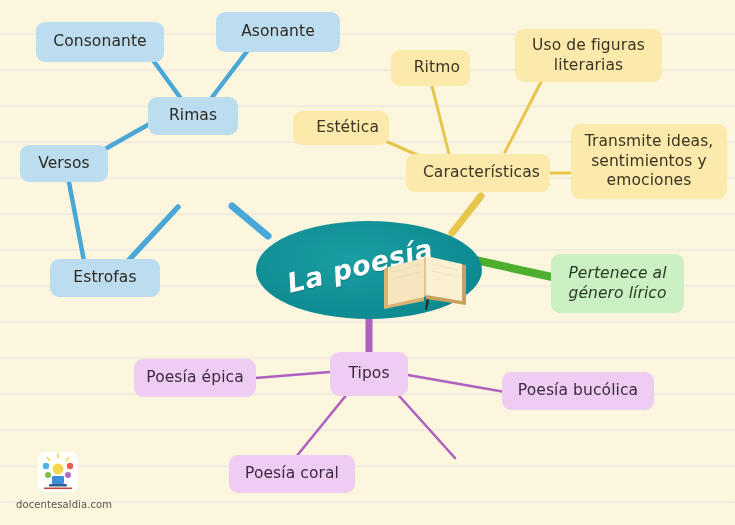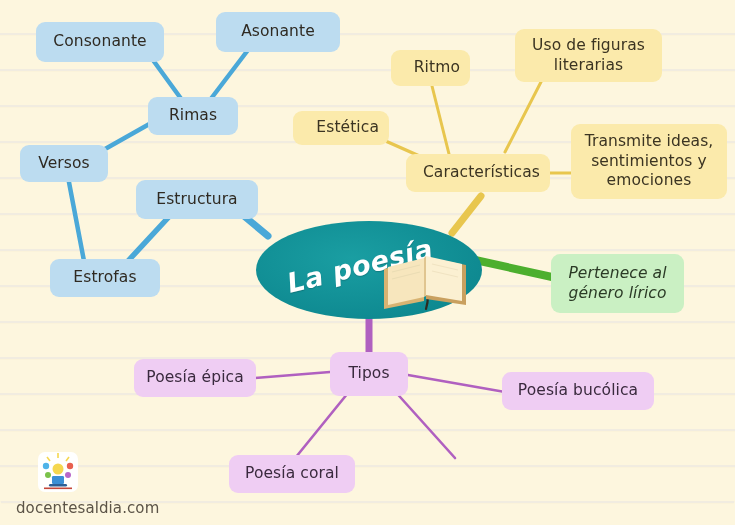--- a/index.html
+++ b/index.html
@@ -111,21 +111,21 @@
     width: 40px;
     height: 40px;
     margin-left: 22px;
     background: #ffffff;
     border-radius: 7px;
     position: relative;
     overflow: hidden;
   }
   #logo-text {
     margin-top: 7px;
-    font-size: 15px;
+    font-size: 10px;
     color: #5b5347;
     letter-spacing: .1px;
     text-align: center;
   }
 </style>
 </head>
 <body>
 
 <div id="canvas">
 
@@ -174,23 +174,20 @@
   </div>
 
   <div class="node blue" style="left:20px; top:145px; width:88px; height:37px;">
     <span>Versos</span>
   </div>
 
   <div class="node blue" style="left:50px; top:259px; width:110px; height:38px;">
     <span>Estrofas</span>
   </div>
 
-  <div class="node blue" style="left:136px; top:180px; width:122px; height:39px;">
-    <span>Estructura</span>
-  </div>
 
   <div class="node yellow" style="left:293px; top:111px; width:96px; height:34px;padding-left:40px;">
     <span>Estética</span>
   </div>
 
   <div class="node yellow" style="left:391px; top:50px; width:79px; height:36px;">
     <span>Ritmo</span>
   </div>
 
   <div class="node yellow" style="left:515px; top:29px; width:147px; height:53px;">

